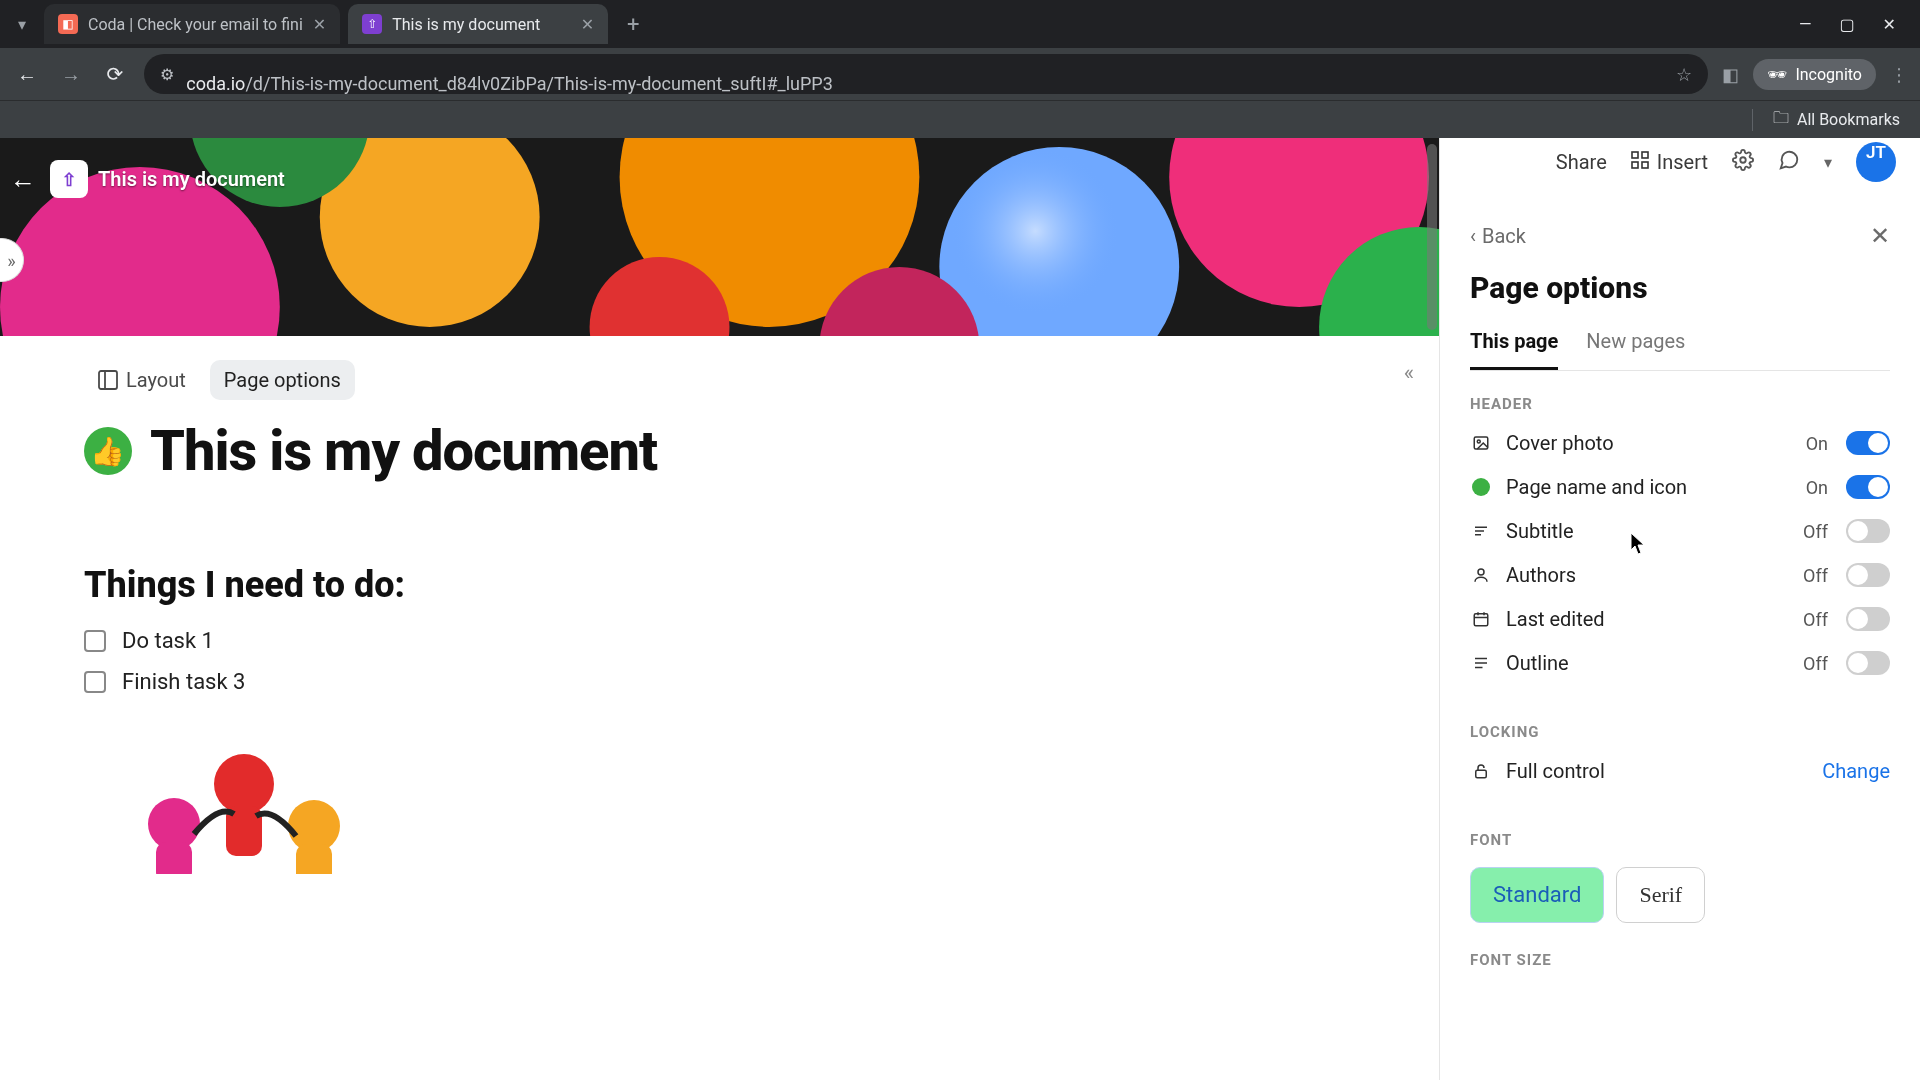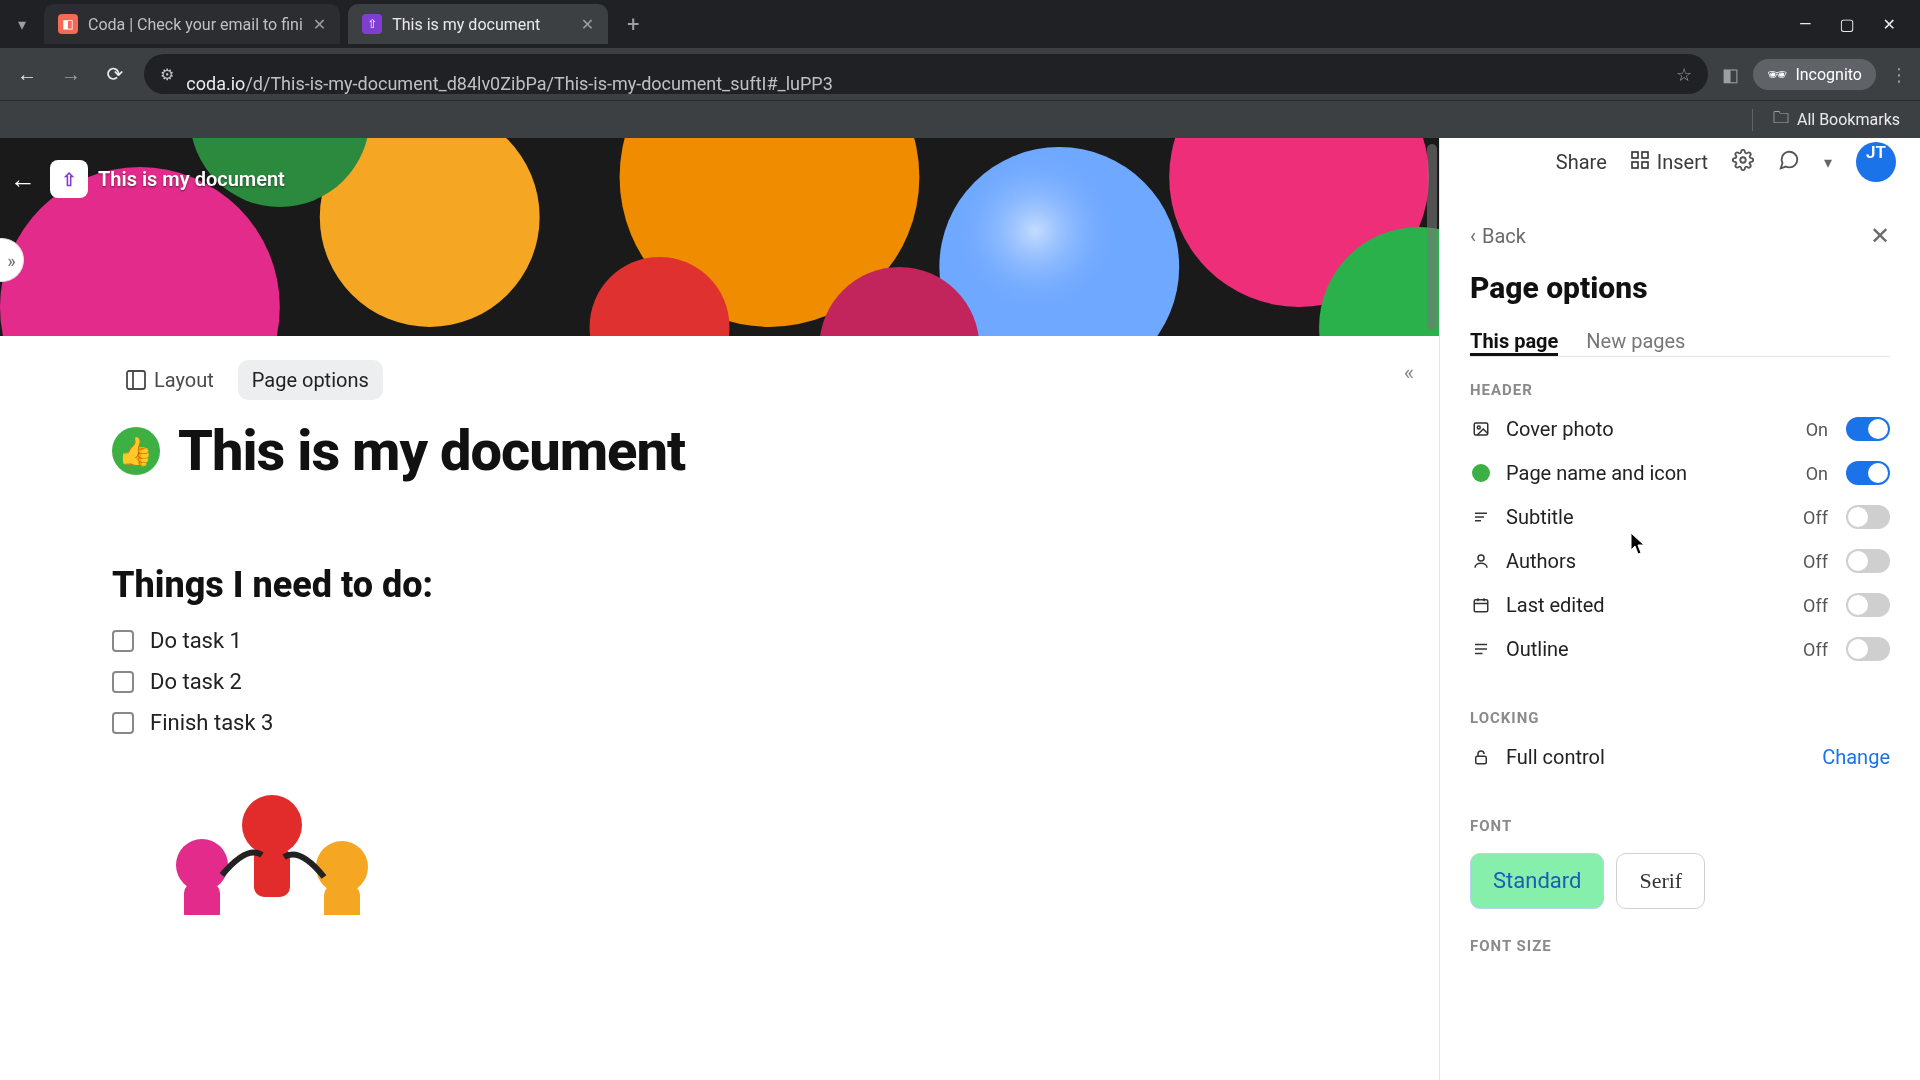--- a/index.html
+++ b/index.html
@@ -41,21 +41,21 @@
   .cover { position:relative; height:198px; overflow:hidden; }
   .cover svg { width:100%; height:100%; display:block; }
   .doc-header-bar { position:absolute; top:22px; left:10px; display:flex; align-items:center; gap:14px; }
   .back-arrow { color:#fff; font-size:26px; cursor:pointer; text-shadow:0 1px 2px rgba(0,0,0,.4); }
   .doc-chip { display:flex; align-items:center; gap:10px; }
   .doc-chip-icon { width:38px; height:38px; background:#fff; border-radius:8px; display:flex; align-items:center; justify-content:center; color:#7e3fd1; font-weight:bold; font-size:18px; }
   .doc-chip-title { color:#fff; font-weight:600; font-size:20px; text-shadow:0 1px 2px rgba(0,0,0,.5); }
   .expand-handle { position:absolute; top:100px; left:0; width:24px; height:44px; background:#fff; border:1px solid #ddd; border-left:none; border-radius:0 22px 22px 0; display:flex; align-items:center; justify-content:center; color:#6b6b6b; cursor:pointer; font-size:18px; }
   .doc-scrollbar { position:absolute; right:2px; top:6px; width:10px; height:186px; background:rgba(120,120,120,.6); border-radius:5px; }
 
-  .doc-body { padding: 24px 112px 40px; }
+  .doc-body { padding: 24px 84px 40px; }
   .page-toolbar { display:flex; gap:10px; margin-bottom:18px; }
   .tool-chip { display:flex; align-items:center; gap:8px; padding:8px 14px; border-radius:10px; font-size:20px; color:#4a4a4a; cursor:pointer; }
   .tool-chip.active { background:#eceef0; color:#222; }
   .layout-icon { display:inline-flex; }
   .page-heading { display:flex; align-items:center; gap:18px; margin-bottom:80px; }
   .page-emoji { width:48px; height:48px; background:#3cb043; border-radius:50%; display:flex; align-items:center; justify-content:center; font-size:28px; }
   .page-title { font-size:56px; font-weight:800; letter-spacing:-1px; color:#111; }
 
   .section-title { font-size:36px; font-weight:800; color:#111; margin-bottom:22px; }
   .check-row { display:flex; align-items:center; gap:16px; font-size:22px; color:#222; margin-bottom:16px; }
@@ -72,21 +72,21 @@
   .dropdown-caret { color:#666; cursor:pointer; }
   .avatar { width:40px; height:40px; border-radius:50%; background:#1a73e8; color:#fff; display:flex; align-items:flex-start; justify-content:center; font-weight:600; font-size:17px; cursor:pointer; }
 
   
   .side-panel { width:480px; background:#fff; position:relative; padding: 84px 30px 20px 30px; overflow:auto; }
   .panel-top { display:flex; align-items:center; justify-content:space-between; margin-bottom:20px; }
   .panel-back { display:flex; align-items:center; gap:6px; color:#6b6b6b; font-size:20px; cursor:pointer; }
   .panel-close { color:#6b6b6b; font-size:24px; cursor:pointer; }
   .panel-title { font-size:30px; font-weight:800; color:#111; margin-bottom:24px; }
   .panel-tabs { display:flex; gap:28px; border-bottom:1px solid #e5e5e5; margin-bottom:24px; }
-  .panel-tab { font-size:20px; color:#777; cursor:pointer; }
+  .panel-tab { padding-bottom:14px; font-size:20px; color:#777; cursor:pointer; }
   .panel-tab.active { color:#111; font-weight:700; border-bottom:3px solid #111; }
 
   .group-label { font-size:15px; font-weight:700; letter-spacing:1px; color:#8a8a8a; margin-bottom:18px; }
   .opt-row { display:flex; align-items:center; gap:14px; margin-bottom:20px; font-size:20px; color:#222; }
   .opt-row .lbl { flex:1; }
   .opt-ico { width:22px; display:flex; justify-content:center; color:#333; }
   .green-dot { width:18px; height:18px; border-radius:50%; background:#3cb043; display:inline-block; }
   .state { color:#555; font-size:18px; margin-right:4px; }
   .toggle { width:44px; height:24px; border-radius:12px; background:#cfcfcf; position:relative; cursor:pointer; }
   .toggle::after { content:""; position:absolute; top:2px; left:2px; width:20px; height:20px; background:#fff; border-radius:50%; transition:.15s; }
@@ -245,24 +245,20 @@
       </div>
 
       <h2 class="section-title">Things I need to do:</h2>
       <div id="task-list">
           <div class="check-row">
             <span class="checkbox"></span>
             <span>Do task 1</span>
           </div>
           <div class="check-row">
             <span class="checkbox"></span>
-            <span>Do task 2</span>
-          </div>
-          <div class="check-row">
-            <span class="checkbox"></span>
             <span>Finish task 3</span>
           </div>
         </div>
 
       <div class="illustration">
         <svg width="320" height="140" viewBox="0 0 320 140">
           <circle cx="160" cy="50" r="30" fill="#e22b2b"></circle>
           <rect x="142" y="72" width="36" height="50" rx="10" fill="#e22b2b"></rect>
           <circle cx="90" cy="90" r="26" fill="#e22b8b"></circle>
           <rect x="72" y="108" width="36" height="40" rx="10" fill="#e22b8b"></rect>

